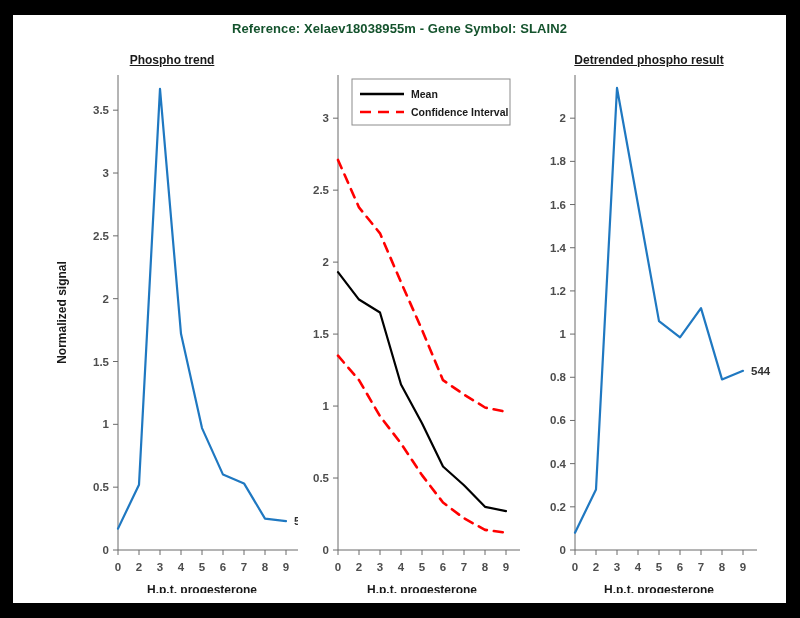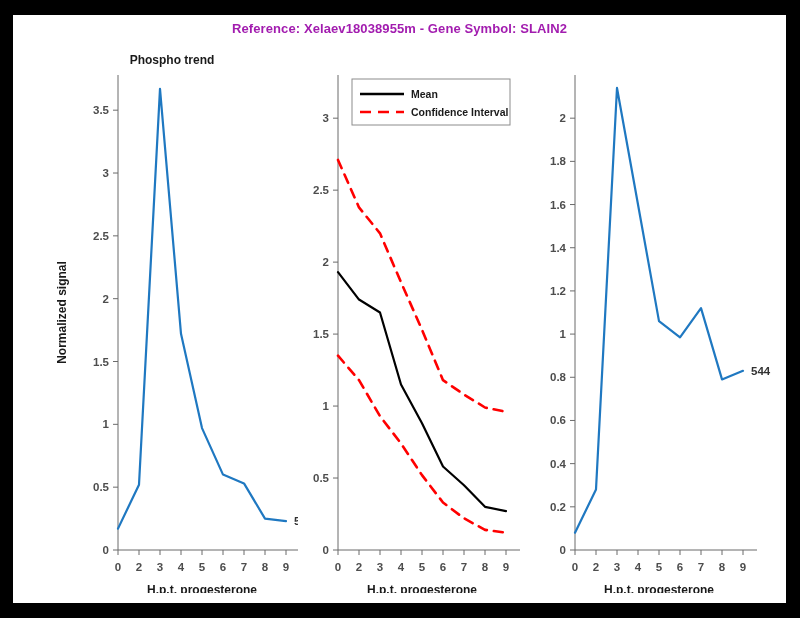--- a/index.html
+++ b/index.html
@@ -22,41 +22,42 @@
     background: #ffffff;
   }
   #figure-title {
     position: absolute;
     left: 0;
     top: 6px;
     width: 773px;
     text-align: center;
     font-size: 13px;
     font-weight: bold;
-    color: #a21caf;
+    color: #14532d;
     letter-spacing: 0.1px;
   }
   .panel {
     position: absolute;
     top: 30px;
     width: 252px;
     height: 548px;
   }
   #panel-phospho  { left: 33px; }
   #panel-protein  { left: 283px; }
   #panel-detrended{ left: 510px; }
 
   .panel-title {
     position: absolute;
     top: 8px;
     width: 100%;
     text-align: center;
     font-size: 12px;
     font-weight: bold;
     color: #1a1a1a;
+    text-decoration: underline;
   }
   .panel-svg {
     position: absolute;
     left: 0;
     top: 0;
   }
   text.tick-label {
     font-family: "Liberation Sans", sans-serif;
     font-size: 11.5px;
     font-weight: bold;
@@ -182,20 +183,21 @@
           <rect x="56" y="34" width="158" height="46" class="legend-box"></rect>
           <line x1="64" y1="49" x2="108" y2="49" stroke="#000000" stroke-width="2.4"></line>
           <text x="115" y="53" class="legend-label">Mean</text>
           <line x1="64" y1="67" x2="108" y2="67" stroke="#ff0000" stroke-width="2.4" stroke-dasharray="11,7"></line>
           <text x="115" y="71" class="legend-label">Confidence Interval</text>
         </g>
       </svg>
   </div>
 
   <div class="panel" id="panel-detrended">
+    <div class="panel-title">Detrended phospho result</div>
     <svg class="panel-svg" width="252" height="548">
         <line x1="52" y1="30" x2="52" y2="505" class="axis-line"></line>
         <line x1="52" y1="505" x2="234" y2="505" class="axis-line"></line>
         <line x1="52" y1="505" x2="47" y2="505" class="tick-mark"></line>
         <text x="43" y="509" text-anchor="end" class="tick-label">0</text>
         <line x1="52" y1="461.8181818181818" x2="47" y2="461.8181818181818" class="tick-mark"></line>
         <text x="43" y="465.8181818181818" text-anchor="end" class="tick-label">0.2</text>
         <line x1="52" y1="418.6363636363636" x2="47" y2="418.6363636363636" class="tick-mark"></line>
         <text x="43" y="422.6363636363636" text-anchor="end" class="tick-label">0.4</text>
         <line x1="52" y1="375.4545454545455" x2="47" y2="375.4545454545455" class="tick-mark"></line>

